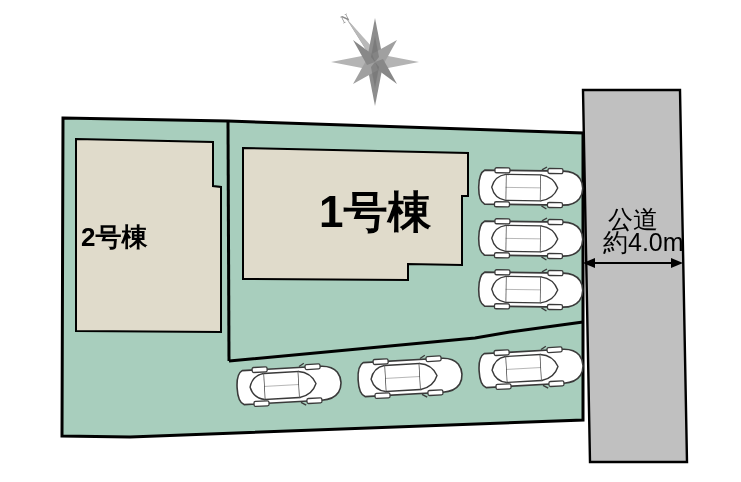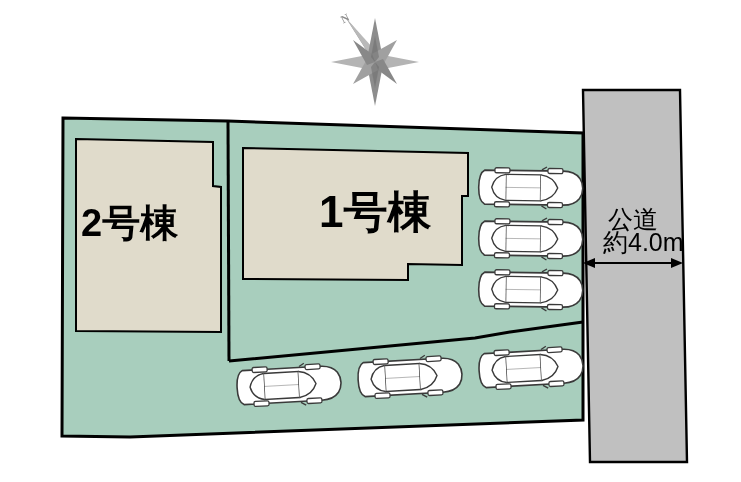--- a/index.html
+++ b/index.html
@@ -31,22 +31,22 @@
     position: absolute;
     font-family: "Liberation Sans", "DejaVu Sans", sans-serif;
     font-weight: bold;
     color: #000000;
     white-space: nowrap;
     letter-spacing: 0px;
     line-height: 1;
   }
   #label-bldg2 {
     left: 81px;
-    top: 204px;
-    font-size: 38px;
+    top: 224px;
+    font-size: 26px;
   }
   #label-bldg1 {
     left: 281px;
     top: 190px;
     font-size: 44px;
     margin-left: 38px;
   }
   .road-label {
     position: absolute;
     font-family: "Liberation Sans", "DejaVu Sans", sans-serif;

